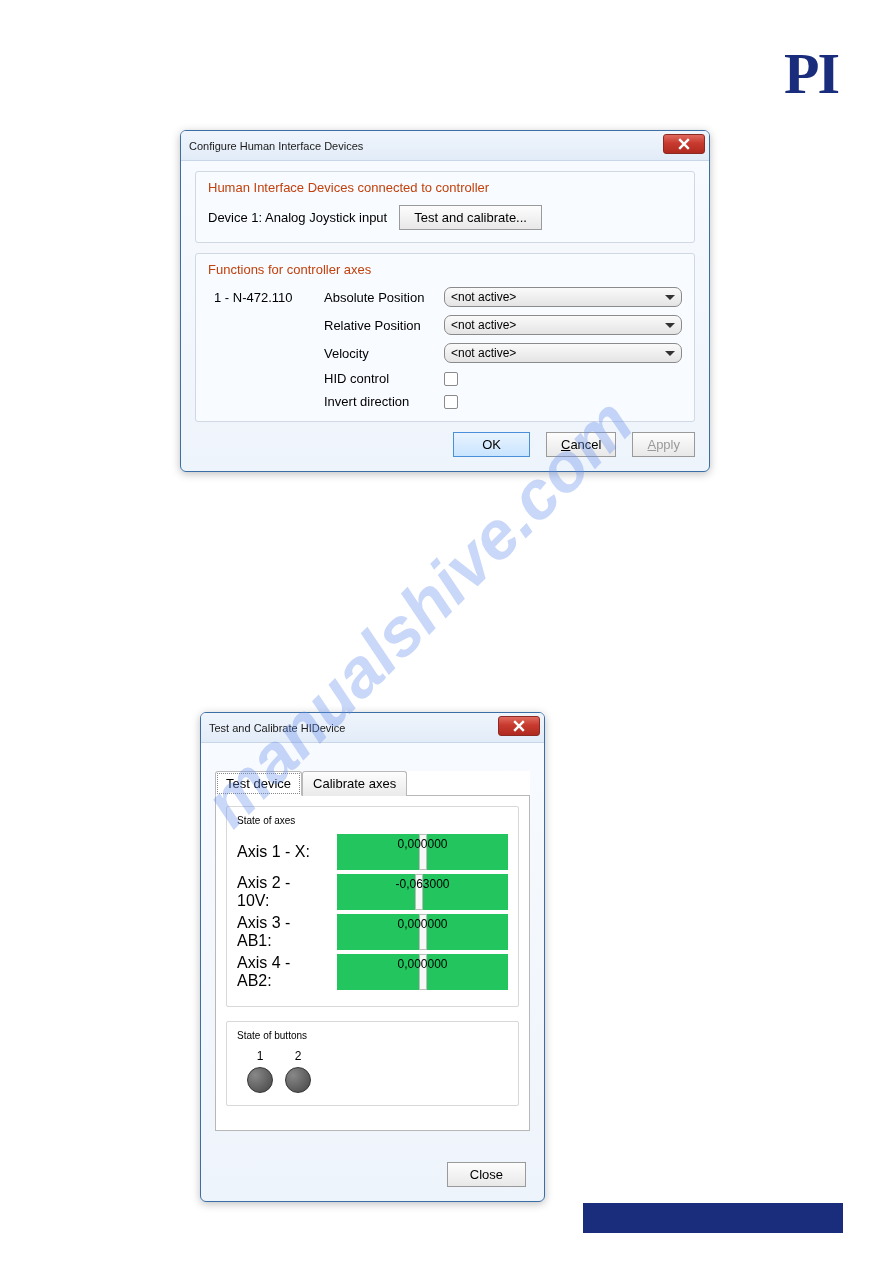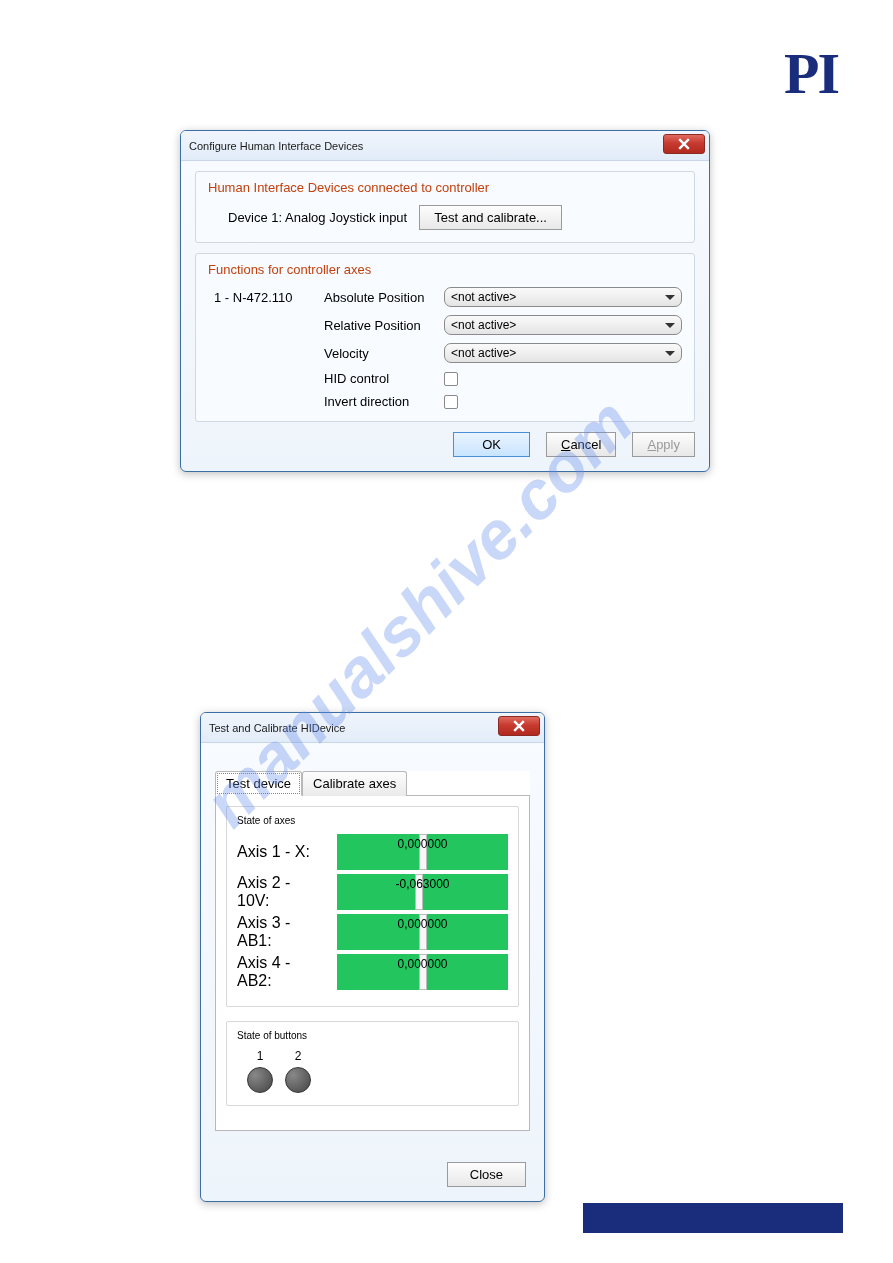--- a/index.html
+++ b/index.html
@@ -78,21 +78,21 @@
     background: #f8fbff;
     margin-bottom: 10px;
     padding: 8px 12px 12px 12px;
     position: relative;
   }
   .groupbox-legend {
     font-size: 13px;
     color: #c2410c;
     margin-bottom: 10px;
   }
-  .device-row { display: flex; align-items: center; gap: 12px; margin-left: 20px; }
+  .device-row { display: flex; align-items: center; gap: 12px; margin-left: 0; }
   .btn {
     background: linear-gradient(#fdfdfd, #e8e8e8);
     border: 1px solid #9a9a9a;
     border-radius: 0;
     padding: 4px 14px;
     font-size: 13px;
     cursor: pointer;
   }
   .btn.primary {
     background: linear-gradient(#eaf4ff, #c8e4ff);

